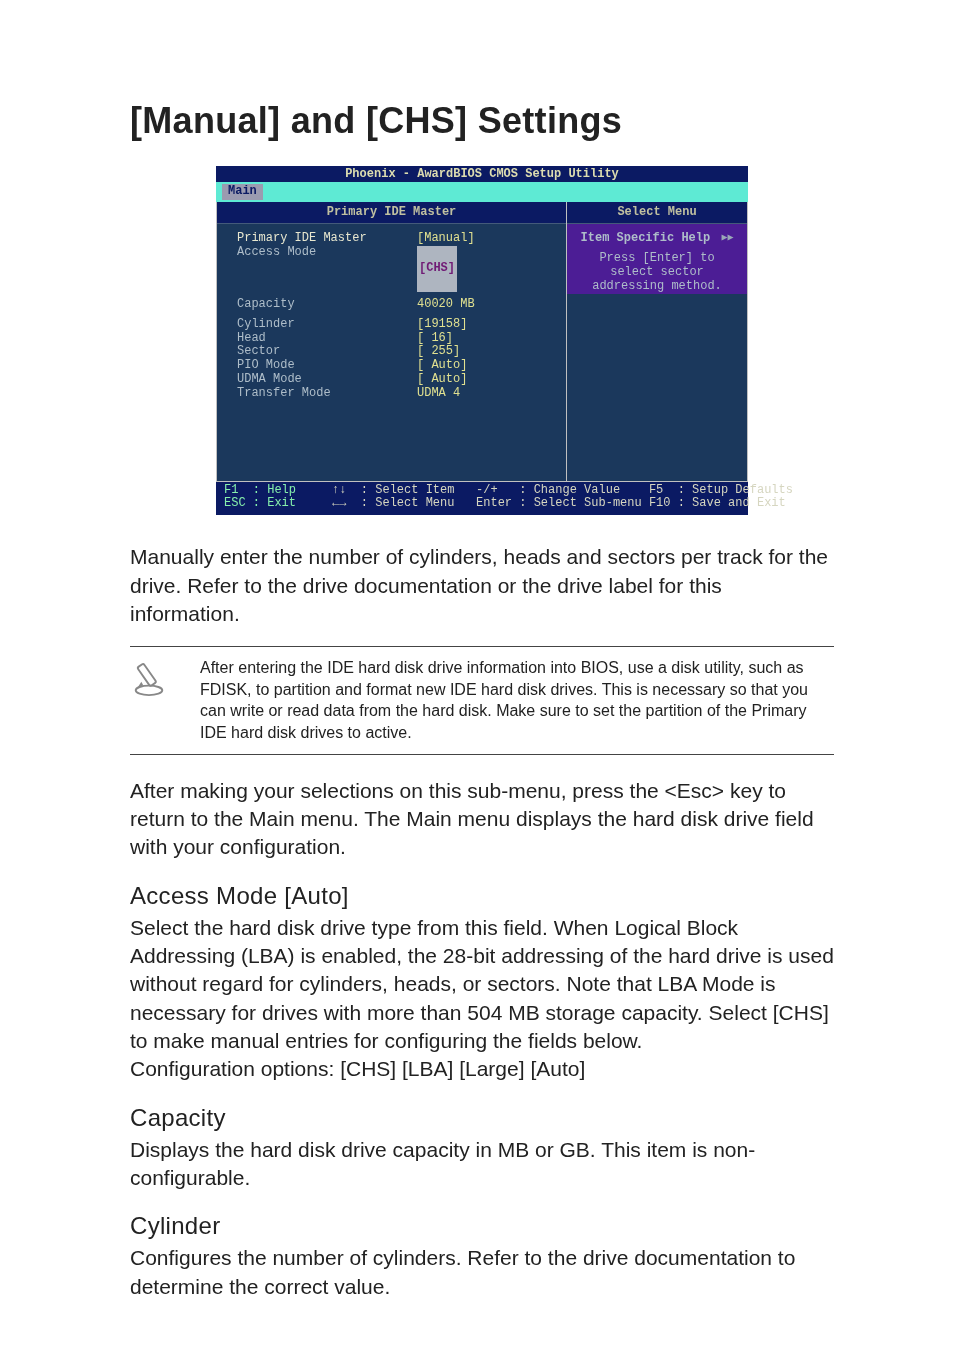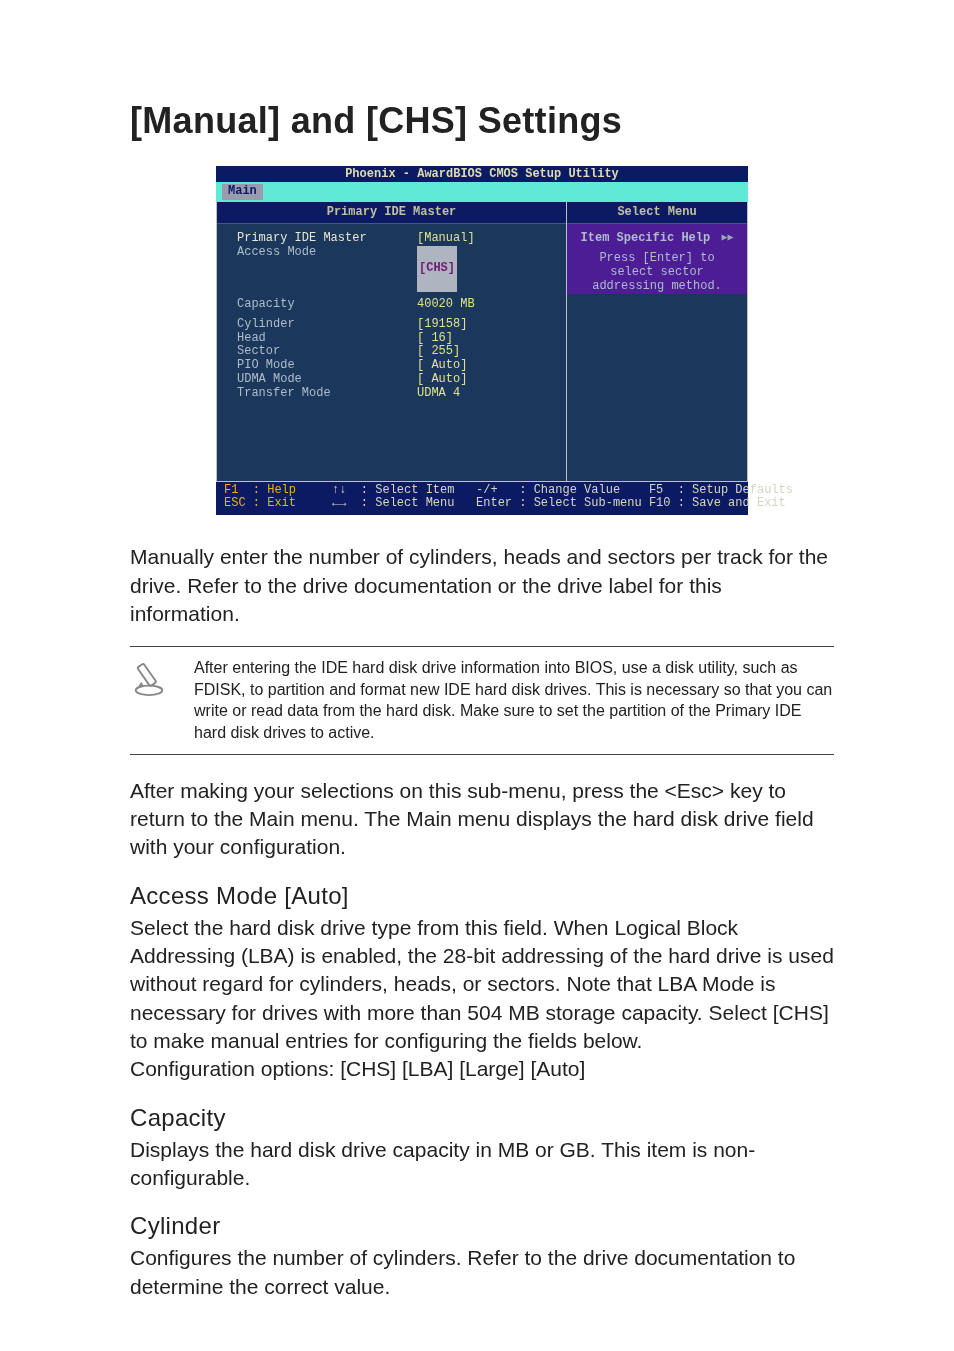--- a/index.html
+++ b/index.html
@@ -102,33 +102,33 @@
     font-size: 10px;
     color: #9aa8b8;
   }
   .bios-footer {
     background: #0b1a63;
     color: #d6d6c0;
     padding: 2px 8px 4px 8px;
     font-family: "Courier New", monospace;
     white-space: pre;
   }
-  .bios-footer span.hl { color: #eab308; text-align: center; }
+  .bios-footer span.hl { color: #86efac; text-align: center; }
   
   p.body-text {
     font-size: 21px;
     line-height: 1.35;
     margin: 0 0 18px 0;
   }
   .note-block {
     border-top: 1px solid #444;
     border-bottom: 1px solid #444;
     padding: 10px 0 10px 0;
     display: flex;
-    gap: 22px;
+    gap: 28px;
     margin: 0 0 22px 0;
   }
   .note-icon {
     width: 42px; flex: 0 0 42px;
     padding-top: 2px;
   }
   .note-icon svg { width: 38px; height: 38px; }
   .note-text {
     font-size: 16px;
     line-height: 1.35;

